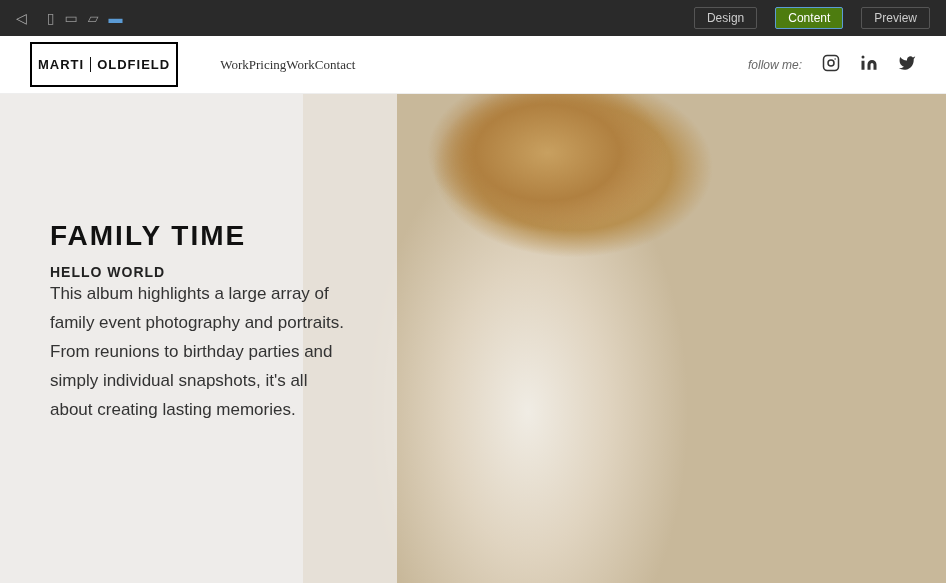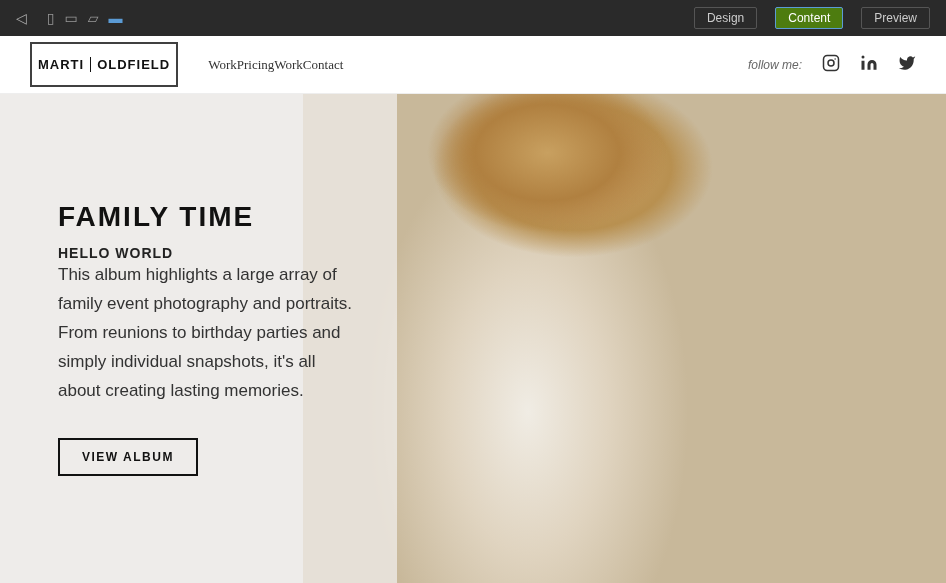--- a/index.html
+++ b/index.html
@@ -72,25 +72,25 @@
       height: 58px;
       background: #fff;
       display: flex;
       align-items: center;
       padding: 0 30px;
       border-bottom: 1px solid #eee;
       position: relative;
       z-index: 10;
     }
     .nav-logo {
-      border: 2px solid #404040;
+      border: 2px solid #000000;
       display: flex;
       align-items: center;
       padding: 13px 6px;
-      margin-right: 30px;
+      margin-right: 42px;
     }
     .nav-logo-first {
       font-weight: 700;
       font-size: 13px;
       color: #111;
       letter-spacing: 1px;
       padding-right: 6px;
       border-right: 1px solid #111;
     }
     .nav-logo-second {
@@ -151,21 +151,21 @@
       top: 0;
       left: 0;
       width: 42%;
       height: 100%;
       background: rgba(240, 238, 235, 0.75);
     }
 
     .hero-content {
       position: absolute;
       top: 0;
-      left: 8px;
+      left: 0;
       width: 42%;
       height: 100%;
       display: flex;
       flex-direction: column;
       justify-content: center;
       padding: 40px 50px;
     }
 
     .hero-title {
       font-size: 28px;
@@ -291,17 +291,16 @@
   <div class="hero">
     <div class="hero-bg"></div>
     <div class="photo-layer">
       <div class="photo-layer-inner"></div>
     </div>
     <div class="hero-left-overlay"></div>
     <div class="hero-content">
       <h1 class="hero-title">FAMILY TIME</h1>
       <h2 class="hero-subtitle">HELLO WORLD</h2>
       <p class="hero-description">This album highlights a large array of family event photography and portraits. From reunions to birthday parties and simply individual snapshots, it's all about creating lasting memories.</p>
-      <button class="hero-btn">VIEW ALBUM</button>
     </div>
   </div>
 
 </div>
 
 </body></html>

